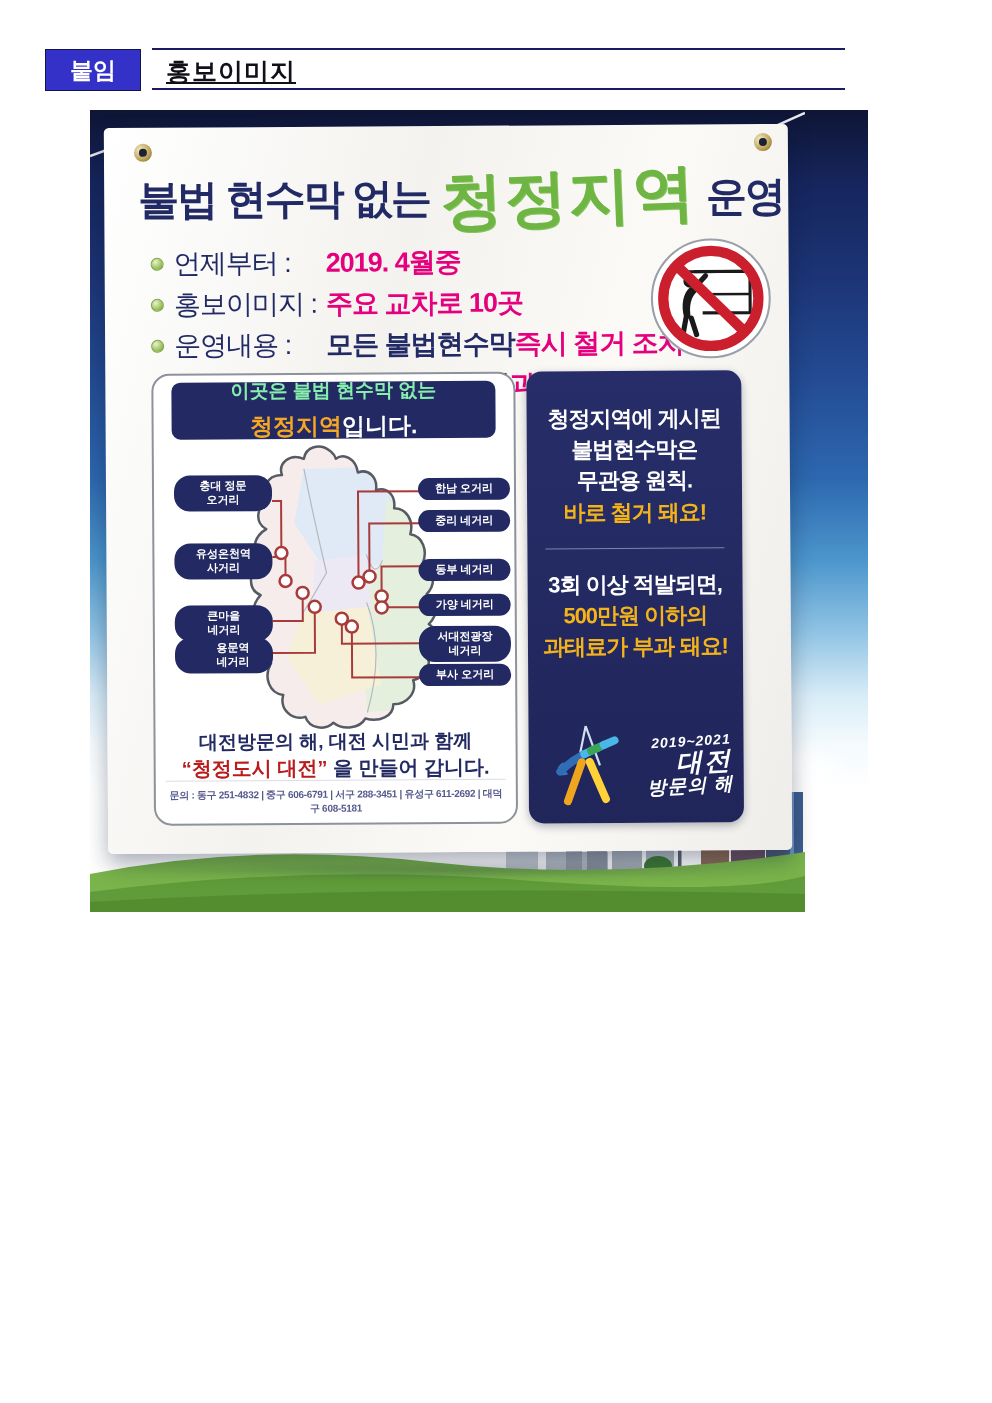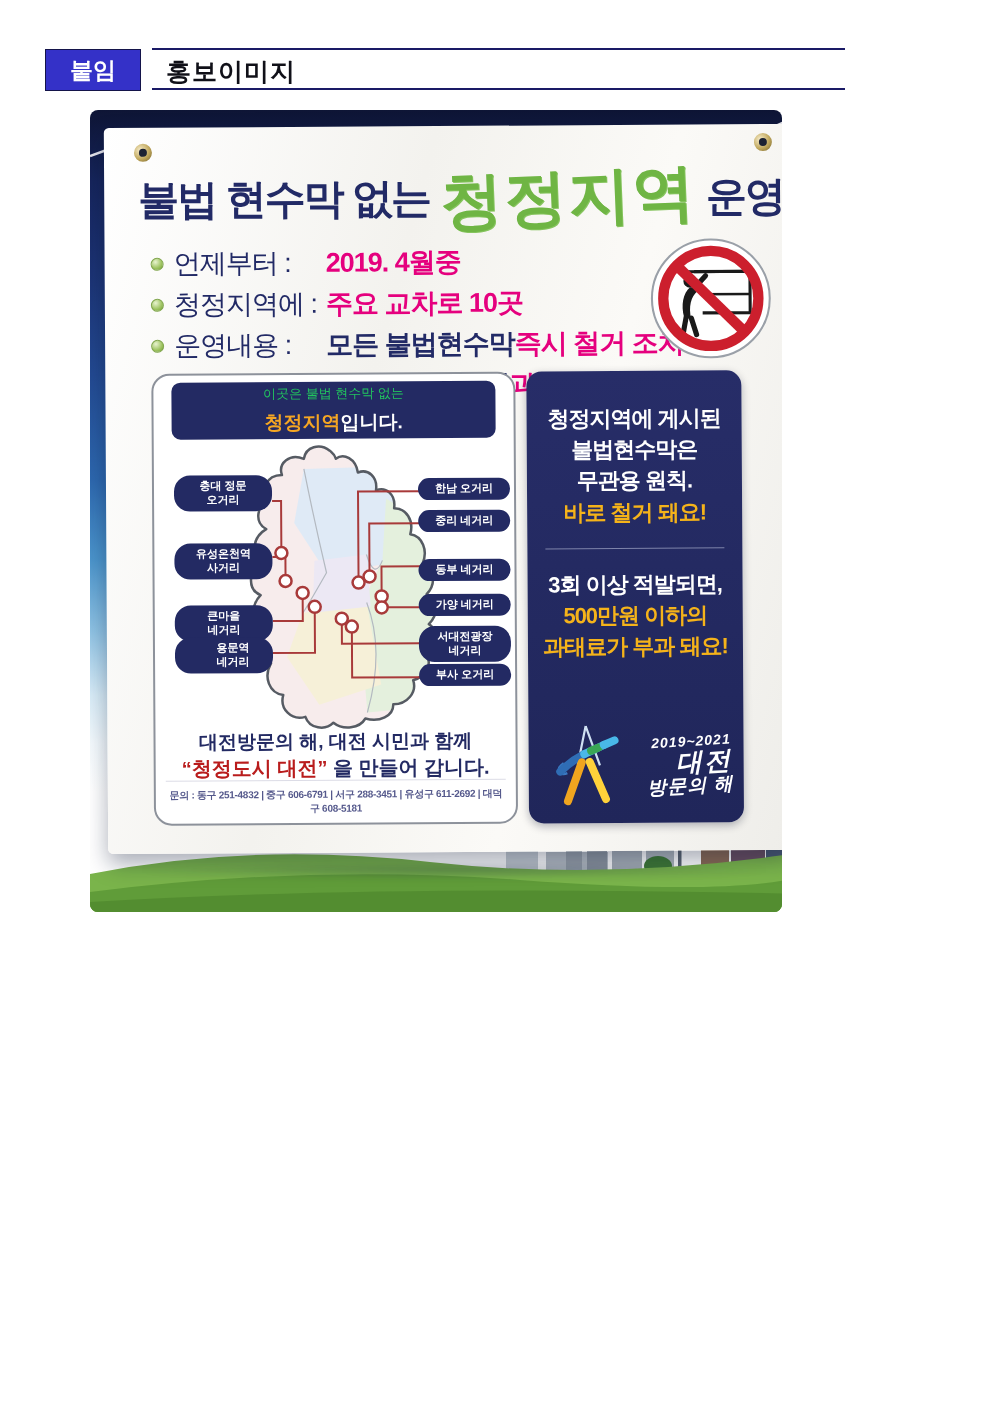--- a/index.html
+++ b/index.html
@@ -11,28 +11,27 @@
 
   
   .attach-box {
     position:absolute; left:45px; top:49px; width:96px; height:42px;
     background:#3431c8; border:1px solid #14144a;
     color:#fff; font-size:23px; font-weight:800;
     display:flex; align-items:center; justify-content:center;
   }
   .hdr-rule-top { position:absolute; left:152px; top:48px; width:693px; height:0; border-top:2px solid #1a1a66; }
   .hdr-rule-bot { position:absolute; left:152px; top:88px; width:693px; height:0; border-top:2px solid #1a1a66; }
-  .hdr-title { position:absolute; left:166px; top:55px; font-size:25px; font-weight:800; color:#101018; letter-spacing:1px; }
+  .hdr-title { position:absolute; left:166px; top:55px; font-size:25px; font-weight:800; color:#101018; letter-spacing:1px;text-decoration:underline; }
 
   
   .poster {
-    position:absolute; left:90px; top:110px; width:692px; height:802px;
+    position:absolute; left:90px; top:110px; width:778px; height:802px;
     overflow:hidden;
     background:linear-gradient(180deg,#0e1535 0%,#16255c 9%,#1c3374 20%,#234a92 33%,#2d68af 46%,#4b95cc 56%,#8fc3e4 65%,#d8ecf7 73%,#f4fafd 79%,#ffffff 85%,#ffffff 100%);
-    border-radius:8px;
   }
   .cloud { position:absolute; background:rgba(255,255,255,.92); border-radius:50%; filter:blur(7px); }
   .cloud.c1 { left:20px; top:690px; width:300px; height:64px; }
   .cloud.c2 { left:260px; top:706px; width:260px; height:56px; }
   .cloud.c3 { left:470px; top:668px; width:200px; height:50px; }
   .cloud.c4 { left:630px; top:640px; width:120px; height:40px; opacity:.8; }
 
   .skyline-svg { position:absolute; left:356px; bottom:26px; width:359px; height:96px; }
   .grass-svg { position:absolute; left:0; bottom:0; width:715px; height:76px; }
 
@@ -79,22 +78,22 @@
   .panel-left {
     position:absolute; left:46px; top:246px; width:364px; height:452px;
     background:#ffffff; border:2px solid #8d929b; border-radius:18px;
   }
   .lp-header {
     position:absolute; left:18px; right:18px; top:7px; height:57px;
     background:#232a63; border-radius:9px;
     display:flex; flex-direction:column; align-items:center; justify-content:center;
     line-height:1.3;
   }
-  .lp-header .l1 { color:#22c55e; font-size:13px; font-weight:400; }
-  .lp-header .l2 { font-size:19px; font-weight:800; color:#ffffff;margin-top:8px; }
+  .lp-header .l1 { color:#86efac; font-size:19px; font-weight:700; }
+  .lp-header .l2 { font-size:23px; font-weight:800; color:#ffffff;margin-top:8px; }
   .lp-header .l2 .acc { color:#f5a623; }
 
   .map-area { position:absolute; left:0; right:0; top:66px; height:292px; }
   .map-svg { position:absolute; left:0; top:0; width:364px; height:292px; }
 
   .pill { position:absolute; background:#232a63; color:#fff; font-size:11px; font-weight:700;
     border-radius:16px; padding:4px 6px; text-align:center; white-space:pre-line; line-height:1.25; }
   .pill.pl { left:20px; width:98px; }
   .pill.pr { left:264px; width:92px; }
   .pl1 { top:34px; } .pl2 { top:102px; } .pl3 { top:164px; } .pl4 { top:196px;padding-left:24px; }
@@ -187,21 +186,21 @@
     </div>
 
     <div class="info-list">
       <div class="info-row">
         <span class="bullet"></span>
         <span class="info-label">언제부터 :</span>
         <span class="info-value">2019. 4월중</span>
       </div>
       <div class="info-row">
         <span class="bullet"></span>
-        <span class="info-label">청정지역에 :</span>
+        <span class="info-label">홍보이미지 :</span>
         <span class="info-value">주요 교차로 10곳</span>
       </div>
       <div class="info-row">
         <span class="bullet"></span>
         <span class="info-label">운영내용 :</span>
         <span class="info-plain">모든 불법현수막 </span>
         <span class="info-value">즉시 철거 조치</span>
       </div>
       <div class="info-row cont">
         <span class="info-plain">3회 이상 적발시 </span>

